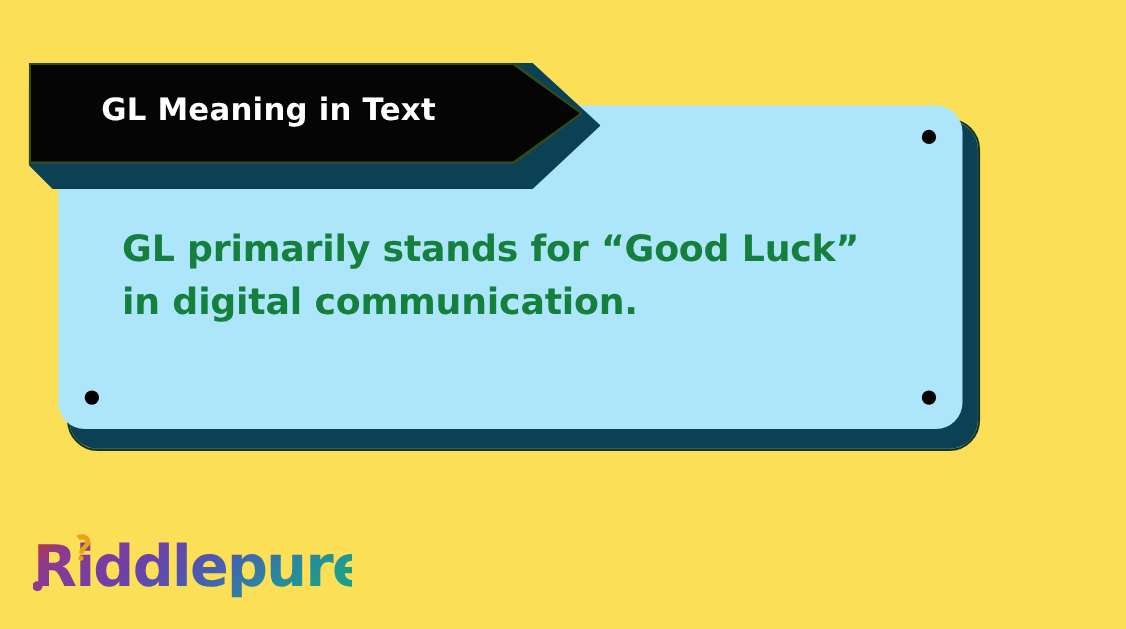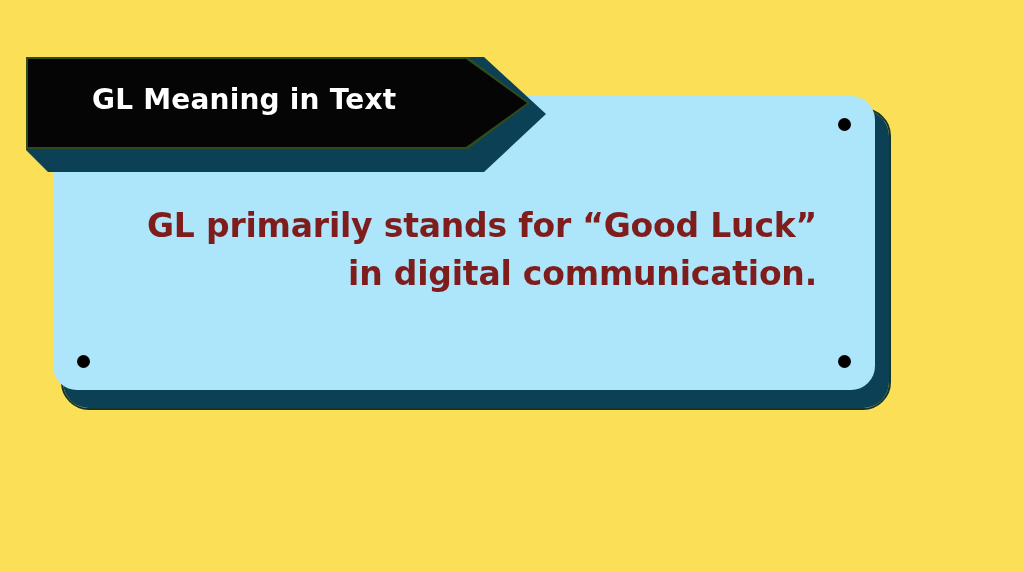--- a/index.html
+++ b/index.html
@@ -76,22 +76,22 @@
   .bolt.tr { right: 24px; top: 22px; }
   .bolt.bl { left: 24px;  bottom: 22px; }
   .bolt.br { right: 24px; bottom: 22px; }
 
   
   #statement {
     position: absolute;
     left: 58px;
     top: 106px;
     width: 706px;
-    text-align: right;
-    color: #7f1d1d;
+    text-align: left;
+    color: #15803d;
     font-family: "DejaVu Sans", sans-serif;
     font-weight: bold;
     font-size: 33px;
     line-height: 1.45;
     letter-spacing: -0.2px;
   }
 
   
   #ribbon-wrap {
     position: absolute;
@@ -175,14 +175,38 @@
     </div>
   </div>
 
   <div id="ribbon-wrap">
     <div id="ribbon-shadow"></div>
     <div id="ribbon-edge"></div>
     <div id="ribbon"></div>
     <div id="ribbon-title">GL Meaning in Text</div>
   </div>
 
+  <div id="logo">
+    <svg id="logo-svg" width="290" height="60" viewBox="0 0 290 60">
+      <defs>
+        <linearGradient id="brandgrad" x1="0" y1="0" x2="1" y2="0.25">
+          <stop offset="0%" stop-color="#C0392B"></stop>
+          <stop offset="14%" stop-color="#8E3A8E"></stop>
+          <stop offset="38%" stop-color="#6F3FA8"></stop>
+          <stop offset="62%" stop-color="#4A5BB0"></stop>
+          <stop offset="82%" stop-color="#2A85A0"></stop>
+          <stop offset="100%" stop-color="#1E9E8A"></stop>
+        </linearGradient>
+      </defs>
+      <text x="0" y="50" font-family="DejaVu Sans, sans-serif" font-size="52" font-weight="bold" letter-spacing="-1.5" fill="url(#brandgrad)">Riddlepure</text>
+
+      <circle cx="4" cy="50" r="4.5" fill="#8E3A8E"></circle>
+
+      <g fill="#E8A317">
+        <path d="M39.5 4.0 c4.6 -2.6 10.6 -1.0 12.2 3.2 c1.3 3.5 -0.6 6.3 -3.0 8.4
+                 c-1.7 1.5 -2.5 2.6 -2.3 4.4 l-4.2 0.3 c-0.5 -3.1 0.8 -5.1 3.0 -7.0
+                 c1.7 -1.5 2.6 -2.6 2.1 -4.1 c-0.5 -1.6 -2.8 -2.2 -4.8 -1.1 z"></path>
+        <circle cx="43.6" cy="24.4" r="2.3"></circle>
+      </g>
+    </svg>
+  </div>
 
 </div>
 
 </body></html>

